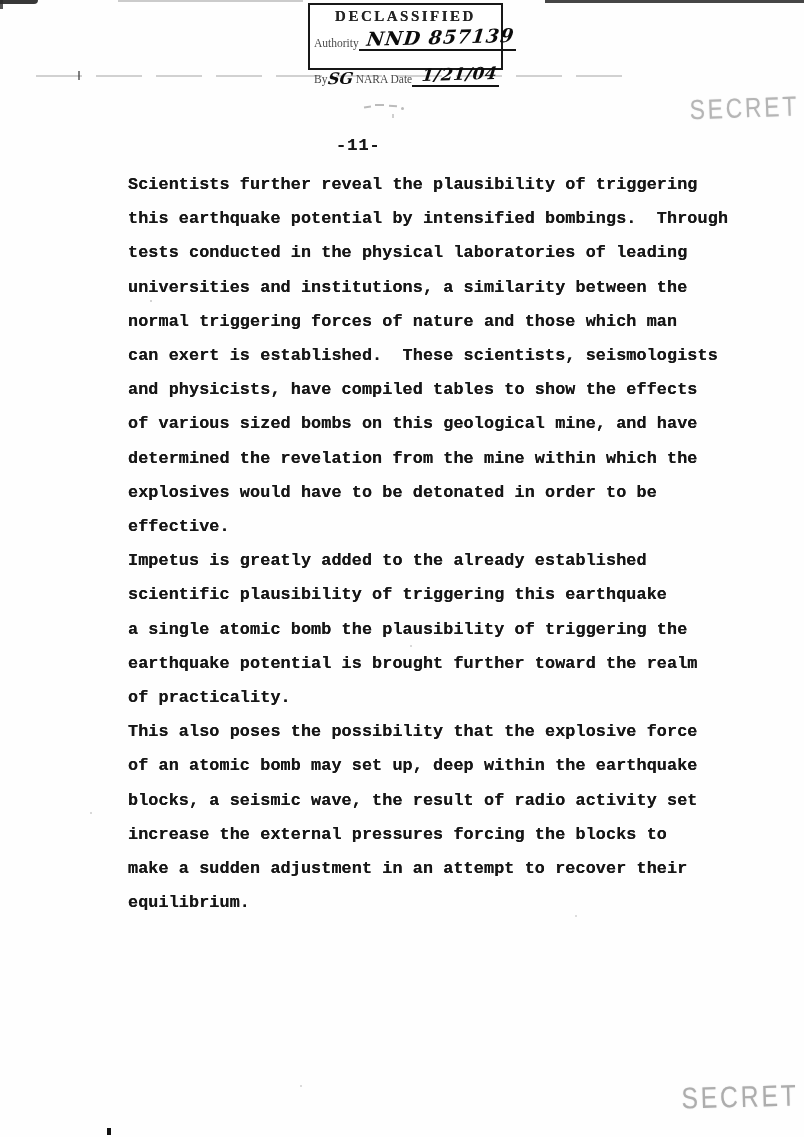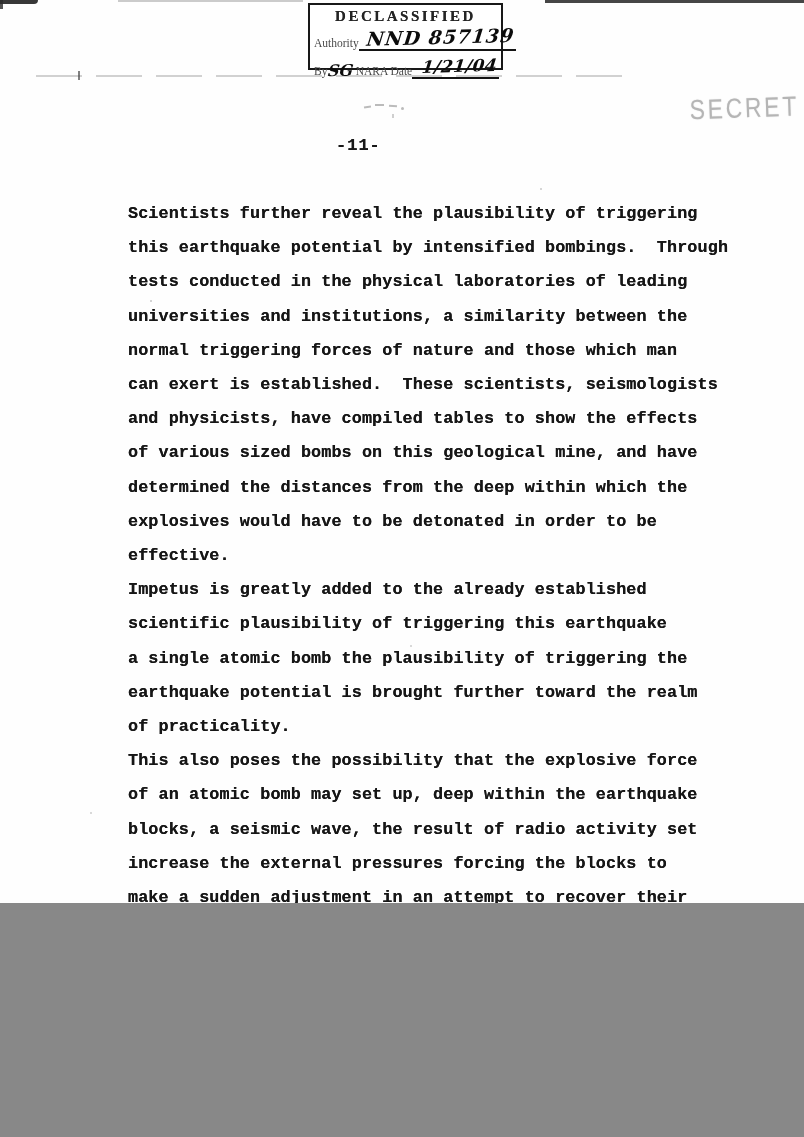--- a/index.html
+++ b/index.html
@@ -1,34 +1,34 @@
 <!DOCTYPE html>
 <html><head>
 <meta charset="utf-8">
 <title>Scanned Document</title>
 <style>
   html,body{margin:0;padding:0;background:#888;}
   .page{
-    position:relative;width:804px;height:903px;margin:0 auto;
+    position:relative;width:804px;height:1137px;margin:0 auto;
     background:#fefefe;overflow:hidden;
     font-family:"Liberation Mono",monospace;
   }
   
   .stamp-box{
     position:absolute;left:308px;top:3px;width:195px;height:67px;
     border:2px solid #181818;box-sizing:border-box;background:#fff;
   }
   .stamp-title{
     text-align:center;font-family:"Liberation Serif",serif;
     font-size:15px;font-weight:700;letter-spacing:2.5px;color:#242424;
     margin-top:3px;text-shadow:0 0 0.5px #555;
   }
   .srow{display:flex;align-items:flex-end;padding:0 5px 0 4px;}
   .srow.authority{margin-top:3px;}
-  .srow.byline{margin-top:7px;}
+  .srow.byline{margin-top:15px;}
   .slabel{
     font-family:"Liberation Serif",serif;color:#4a4a4a;
     font-size:11.5px;line-height:1.4;white-space:nowrap;
   }
   .hand{
     font-family:"DejaVu Serif",serif;font-style:italic;font-weight:700;
     color:#0c0c0c;line-height:1;display:inline-block;transform:skewX(-8deg) rotate(-1.5deg);
   }
   .uline{border-bottom:2px solid #141414;flex:1;white-space:nowrap;}
   .hand-authority{font-size:19px;letter-spacing:1px;padding:0 2px 1px 8px;}
@@ -42,21 +42,21 @@
     text-shadow:0.6px 0 0 rgba(255,255,255,0.55),-0.6px 0.4px 0 rgba(255,255,255,0.4),0 0 1px #c9c9c9;
   }
   .secret-top{left:689px;top:94px;font-size:24px;transform:rotate(-2deg) scale(0.95,1.15);}
   .secret-bottom{left:681px;top:1081px;font-size:26px;transform:rotate(-1.5deg) scale(0.95,1.15);color:#adadad;}
   
   .page-num{
     position:absolute;left:336px;top:136px;width:84px;
     font-weight:700;font-size:17px;letter-spacing:1px;color:#181818;
     text-shadow:0 0 0.5px rgba(10,10,10,0.9);
   }
-  .body-text{position:absolute;left:128px;top:197px;width:640px;}
+  .body-text{position:absolute;left:128px;top:168px;width:640px;}
   .line{
     white-space:pre;font-size:16.8px;font-weight:700;line-height:34.2px;
     color:#161616;letter-spacing:0.1px;
     text-shadow:0 0 0.4px rgba(10,10,10,0.85);
   }
   
   .art{position:absolute;}
   .edge-tl{left:0;top:0;width:38px;height:4px;background:#222;border-bottom-right-radius:4px;opacity:.9;}
   .edge-tl2{left:0;top:0;width:3px;height:9px;background:#2a2a2a;opacity:.8;}
   .edge-tm{left:118px;top:0;width:185px;height:2px;background:#555;opacity:.3;}
@@ -123,21 +123,21 @@
 
   <div class="body-text">
     <div class="line">Scientists further reveal the plausibility of triggering</div>
     <div class="line">this earthquake potential by intensified bombings.  Through</div>
     <div class="line">tests conducted in the physical laboratories of leading</div>
     <div class="line">universities and institutions, a similarity between the</div>
     <div class="line">normal triggering forces of nature and those which man</div>
     <div class="line">can exert is established.  These scientists, seismologists</div>
     <div class="line">and physicists, have compiled tables to show the effects</div>
     <div class="line">of various sized bombs on this geological mine, and have</div>
-    <div class="line">determined the distances from the deep within which the</div>
+    <div class="line">determined the revelation from the mine within which the</div>
     <div class="line">explosives would have to be detonated in order to be</div>
     <div class="line">effective.</div>
     <div class="line">Impetus is greatly added to the already established</div>
     <div class="line">scientific plausibility of triggering this earthquake</div>
     <div class="line">a single atomic bomb the plausibility of triggering the</div>
     <div class="line">earthquake potential is brought further toward the realm</div>
     <div class="line">of practicality.</div>
     <div class="line">This also poses the possibility that the explosive force</div>
     <div class="line">of an atomic bomb may set up, deep within the earthquake</div>
     <div class="line">blocks, a seismic wave, the result of radio activity set</div>

